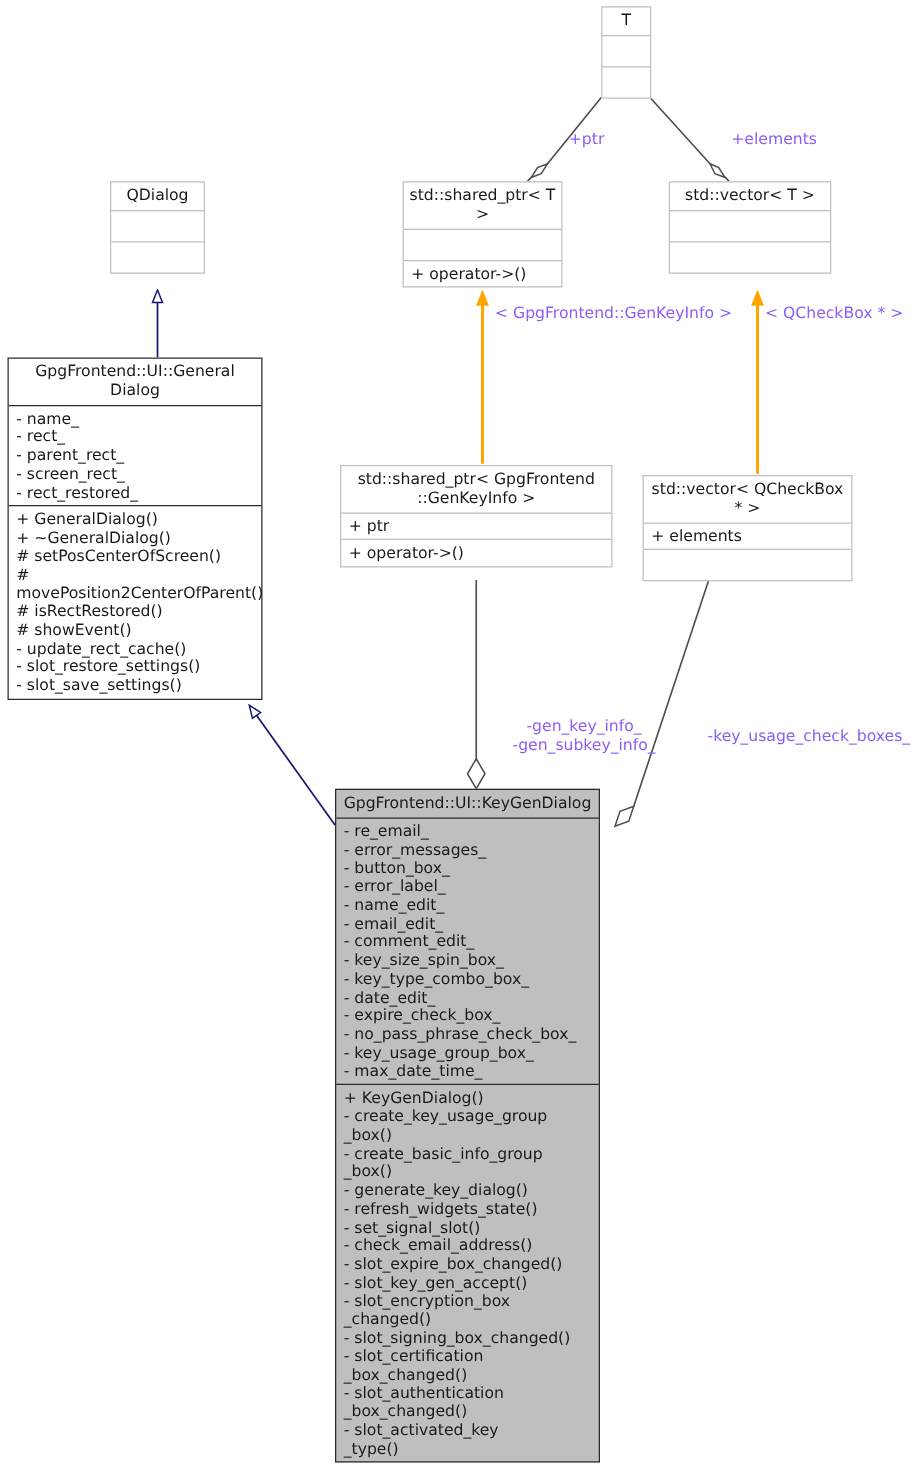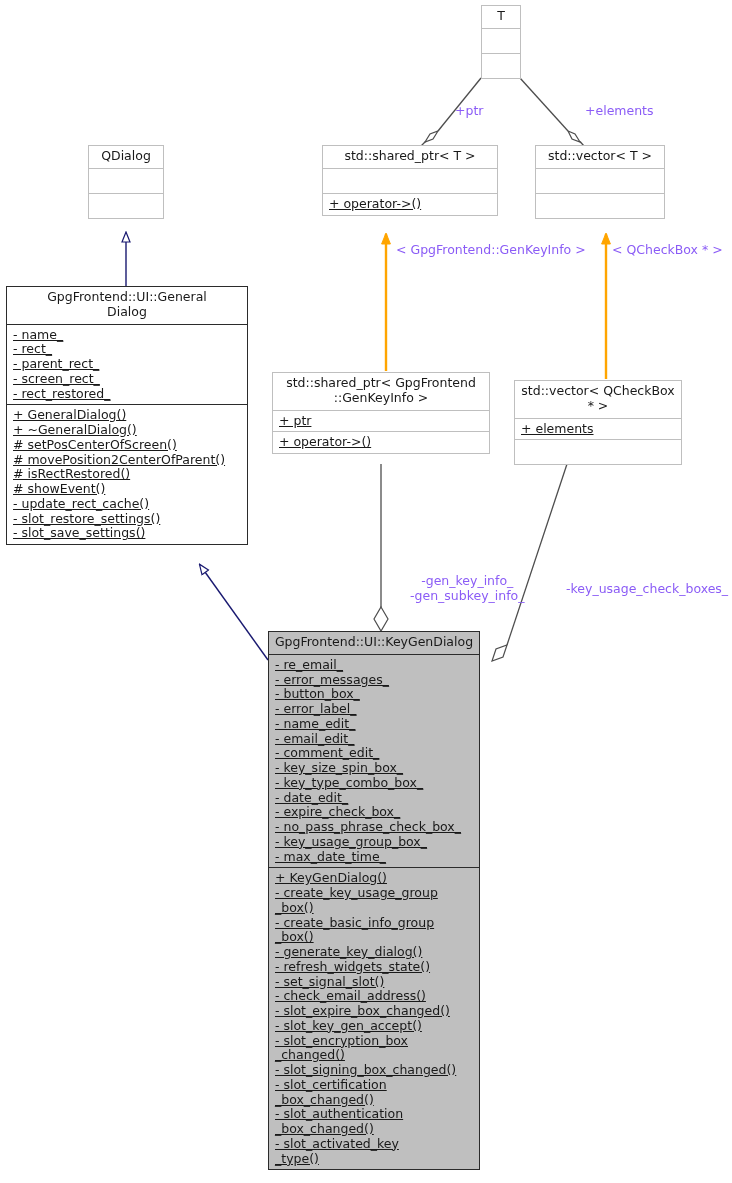--- a/index.html
+++ b/index.html
@@ -58,21 +58,20 @@
   .umlbox .title {
     text-align: center;
     padding: 3px 4px 4px 4px;
   }
   .umlbox .members {
     text-align: left;
   }
   .umlbox .members .m {
     white-space: pre-wrap;
     display: block;
-    text-decoration: underline;
   }
   .empty-comp {
     height: 25px;
   }
   .edge-label {
     position: absolute;
     font-size: 12.5px;
     color: #8b5cf6;
     white-space: pre;
     line-height: 1.18;
@@ -132,41 +131,41 @@
       <polygon points="507,645 503,657 492,661 496,649" fill="#ffffff" stroke="#4d4d4d" stroke-width="1.2"></polygon>
     </g>
   </svg>
 
   <div class="umlbox" style="left:481px; top:5px; width:40px;">
     <div class="compartment title">T</div>
     <div class="compartment empty-comp"></div>
     <div class="compartment empty-comp"></div>
   </div>
 
-  <div class="umlbox" style="left:322px; top:145px; width:176px;">
+  <div class="umlbox" style="left:322px; top:145px; width:128px;">
     <div class="compartment title">std::shared_ptr&lt; T &gt;</div>
     <div class="compartment empty-comp"></div>
     <div class="compartment members">
       <span class="m">+ operator-&gt;()</span>
     </div>
   </div>
 
   <div class="umlbox" style="left:535px; top:145px; width:130px;">
     <div class="compartment title">std::vector&lt; T &gt;</div>
     <div class="compartment empty-comp"></div>
     <div class="compartment empty-comp"></div>
   </div>
 
   <div class="umlbox" style="left:88px; top:145px; width:76px;">
     <div class="compartment title">QDialog</div>
     <div class="compartment empty-comp"></div>
     <div class="compartment empty-comp"></div>
   </div>
 
-  <div class="umlbox heavy" style="left:6px; top:286px; width:242px;">
+  <div class="umlbox heavy" style="left:6px; top:286px; width:204px;">
     <div class="compartment title" style="white-space:pre-line;">GpgFrontend::UI::General
 Dialog</div>
     <div class="compartment members">
       <span class="m">- name_</span>
       <span class="m">- rect_</span>
       <span class="m">- parent_rect_</span>
       <span class="m">- screen_rect_</span>
       <span class="m">- rect_restored_</span>
     </div>
     <div class="compartment members">

